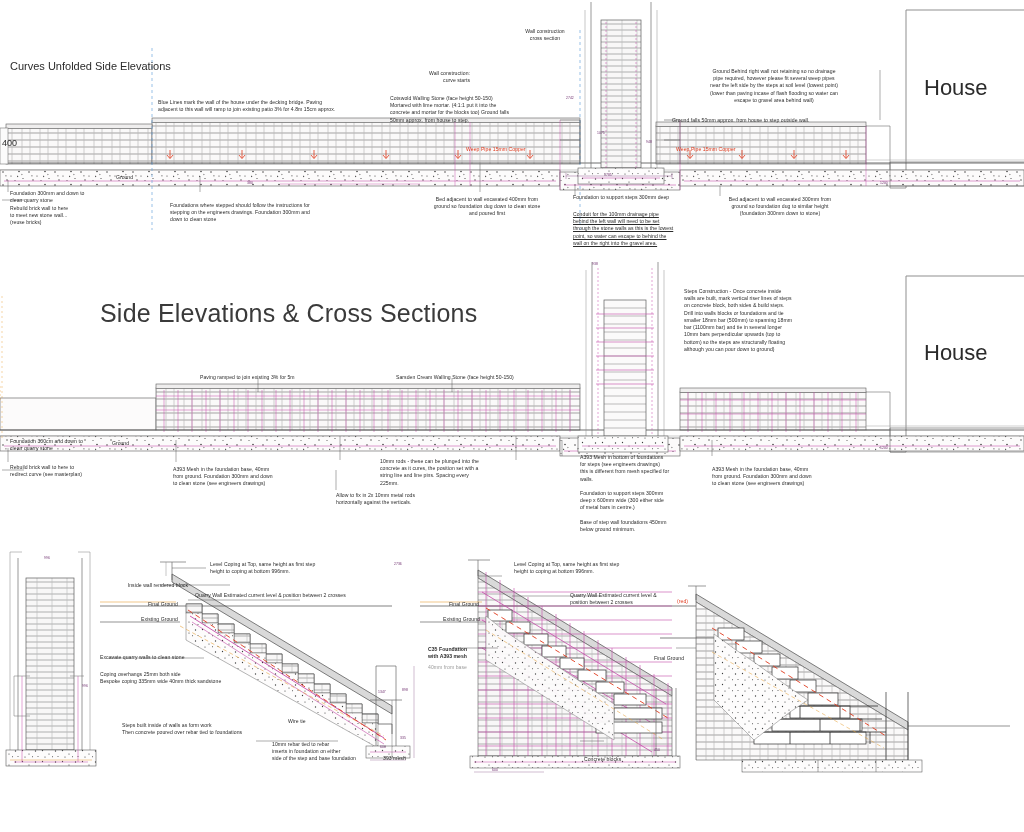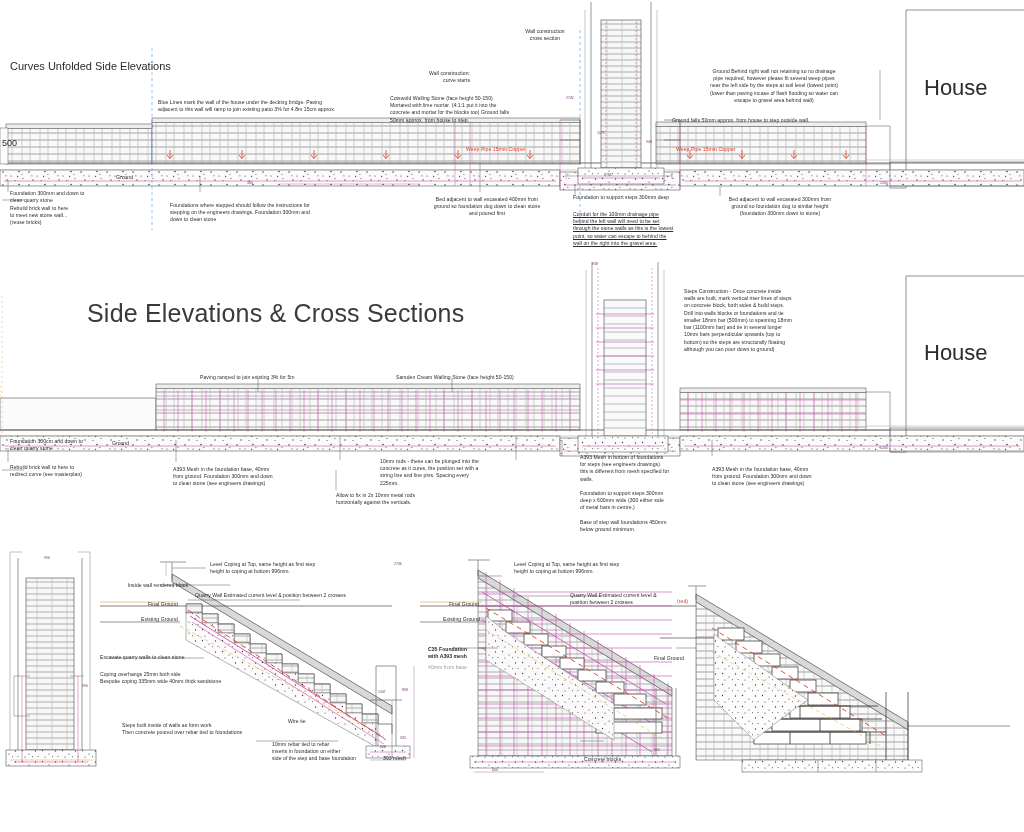--- a/index.html
+++ b/index.html
@@ -545,24 +545,24 @@
       <path d="M516 460 V436"></path>
       <path d="M336 490 V470"></path>
       <path d="M562 456 V440"></path>
       <path d="M712 456 V440"></path>
       <path d="M452 378 V392"></path>
       <path d="M258 378 V392"></path>
     </g>
   </svg>
 
   <div class="title-sm" style="left:10px;top:60px;">Curves Unfolded Side Elevations</div>
-  <div class="title-lg" style="left:87px;top:299px;">Side Elevations &amp; Cross Sections</div>
+  <div class="title-lg" style="left:100px;top:299px;">Side Elevations &amp; Cross Sections</div>
   <div class="house-lbl" style="left:924px;top:75px;">House</div>
   <div class="house-lbl" style="left:924px;top:340px;">House</div>
-  <div class="big700" style="left:2px;top:138px;">500</div>
+  <div class="big700" style="left:2px;top:138px;">400</div>
   <div class="gl" style="left:116px;top:174px;">Ground</div>
   <div class="gl" style="left:112px;top:440px;">Ground</div>
 
   <div class="note" style="left:158px;top:99px;width:270px;">Blue Lines mark the wall of the house under the decking bridge. Paving
 adjacent to this wall will ramp to join existing patio 3% for 4.8m 15cm approx.</div>
   <div class="note r" style="left:380px;top:70px;width:90px;">Wall construction:
 curve starts</div>
   <div class="note" style="left:390px;top:95px;width:190px;">Cotswold Walling Stone (face height 50-150)
 Mortared with lime mortar. (4:1:1 put it into the
 concrete and mortar for the blocks too) Ground falls

